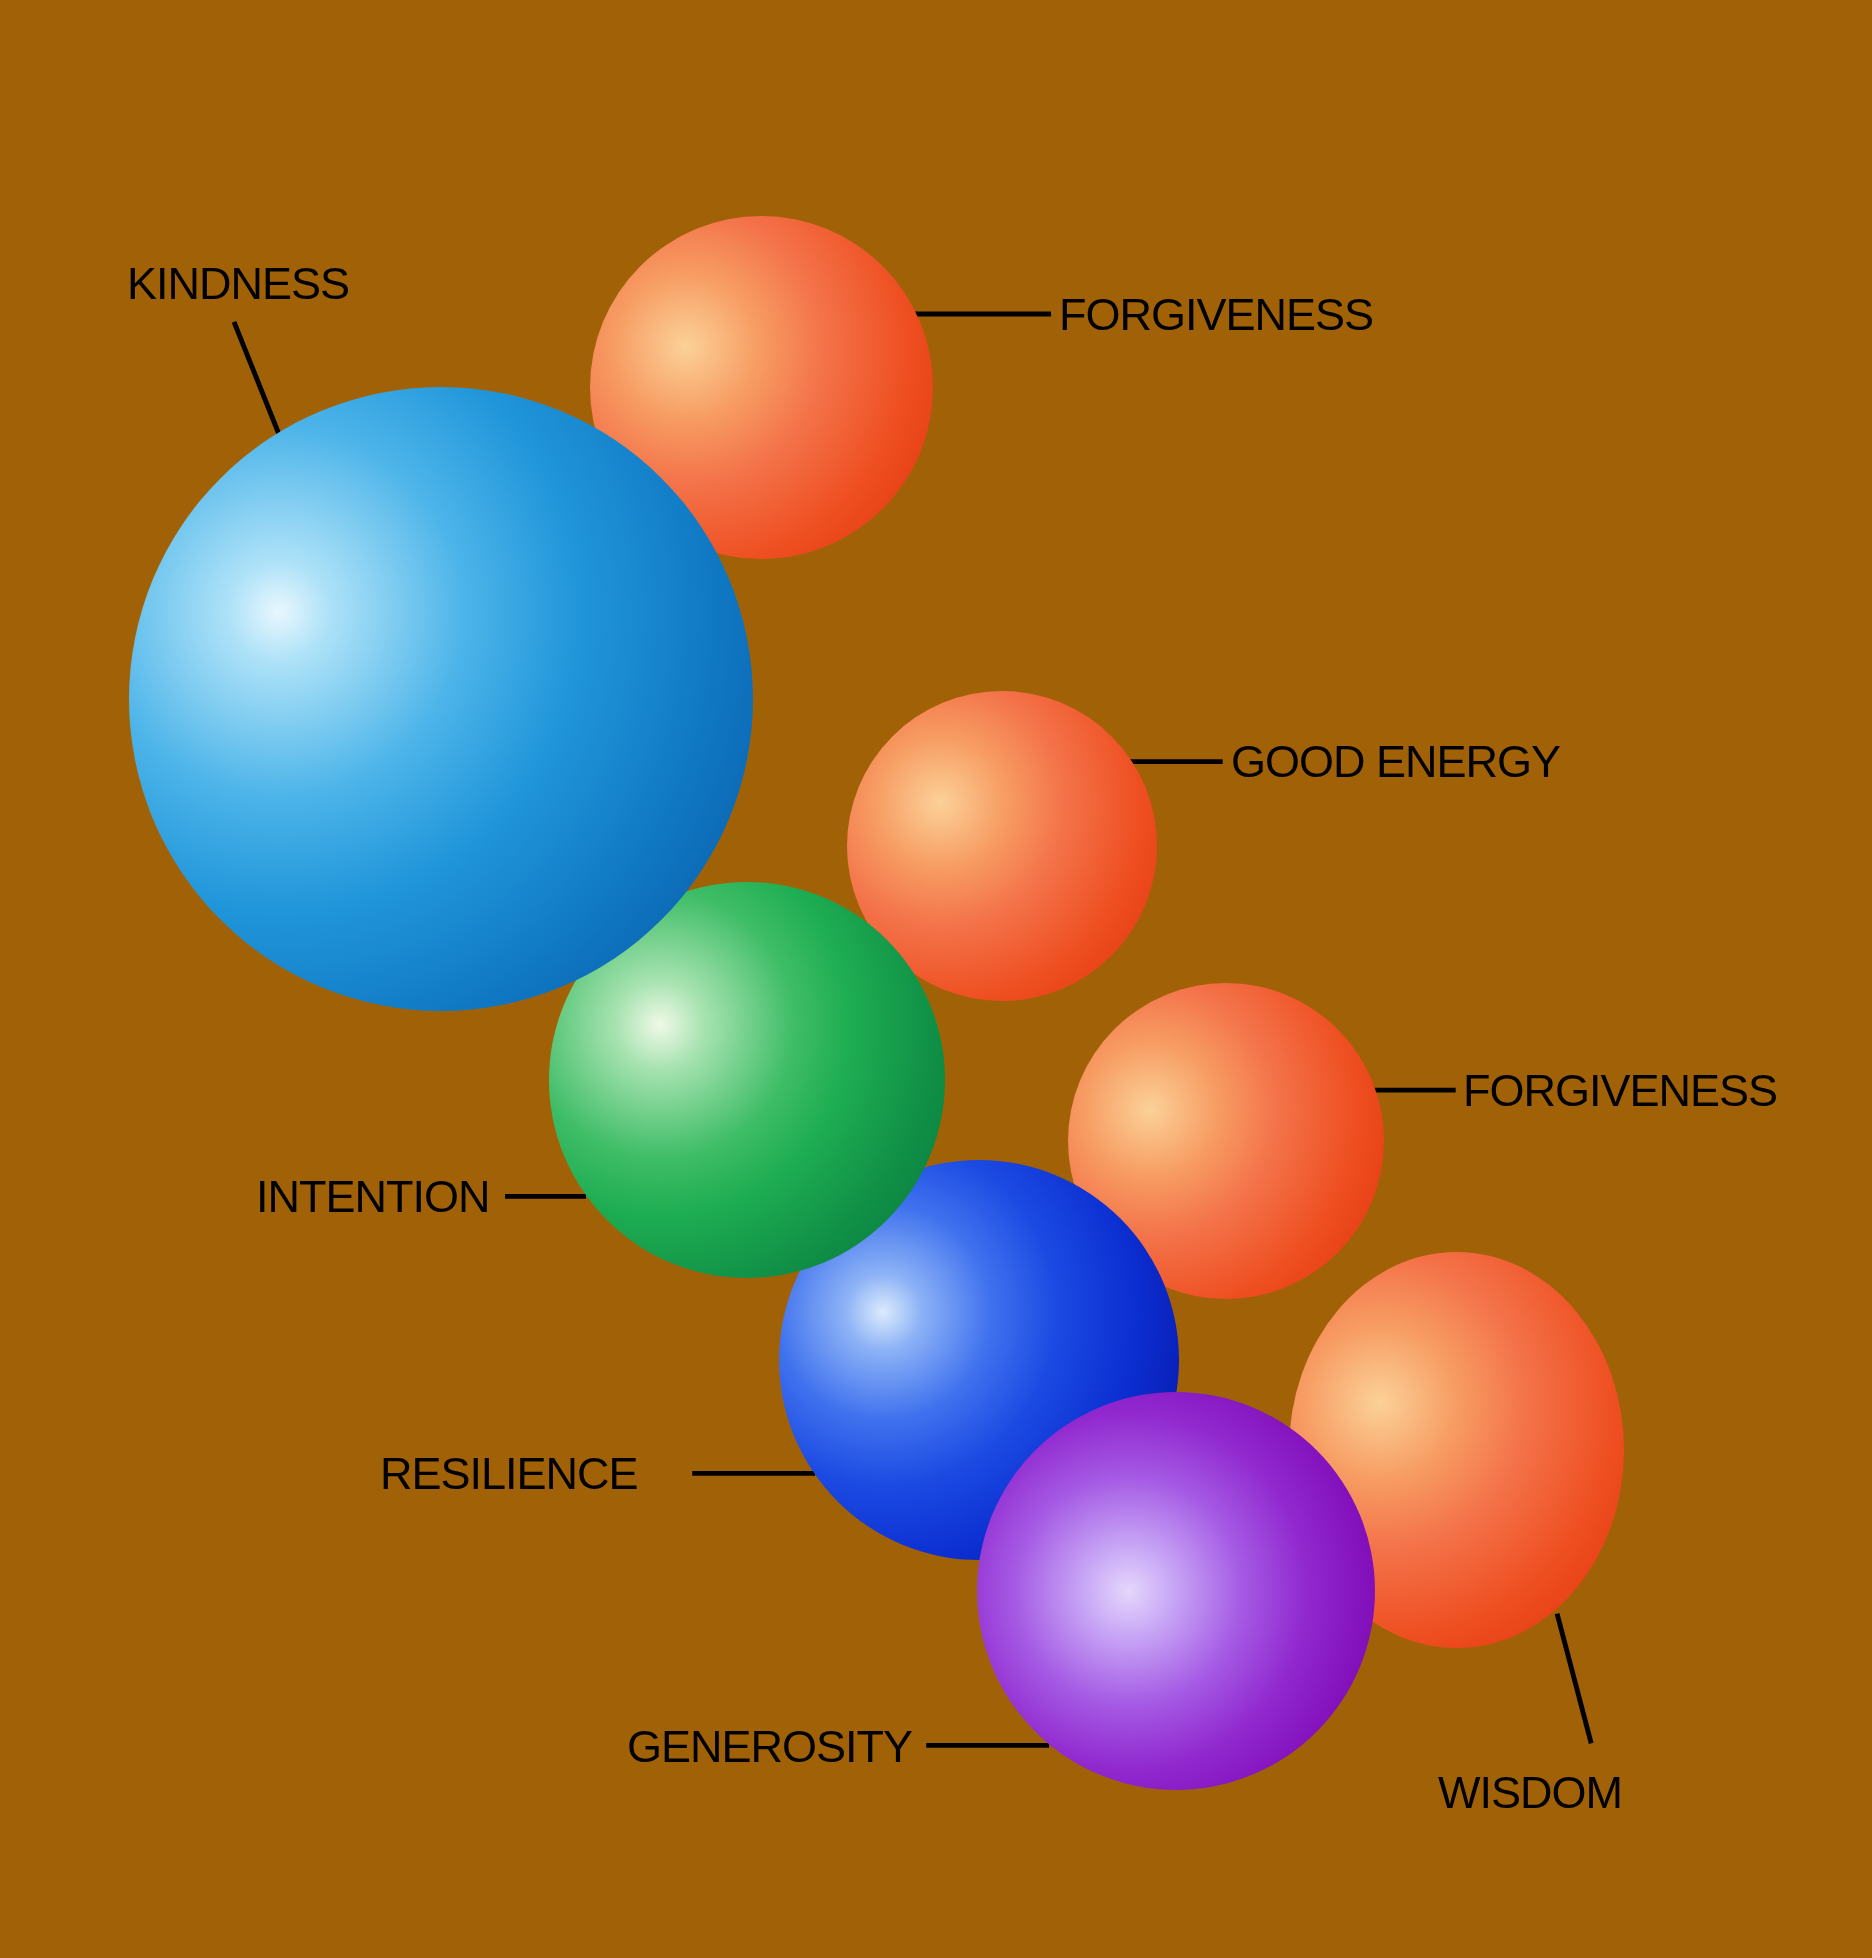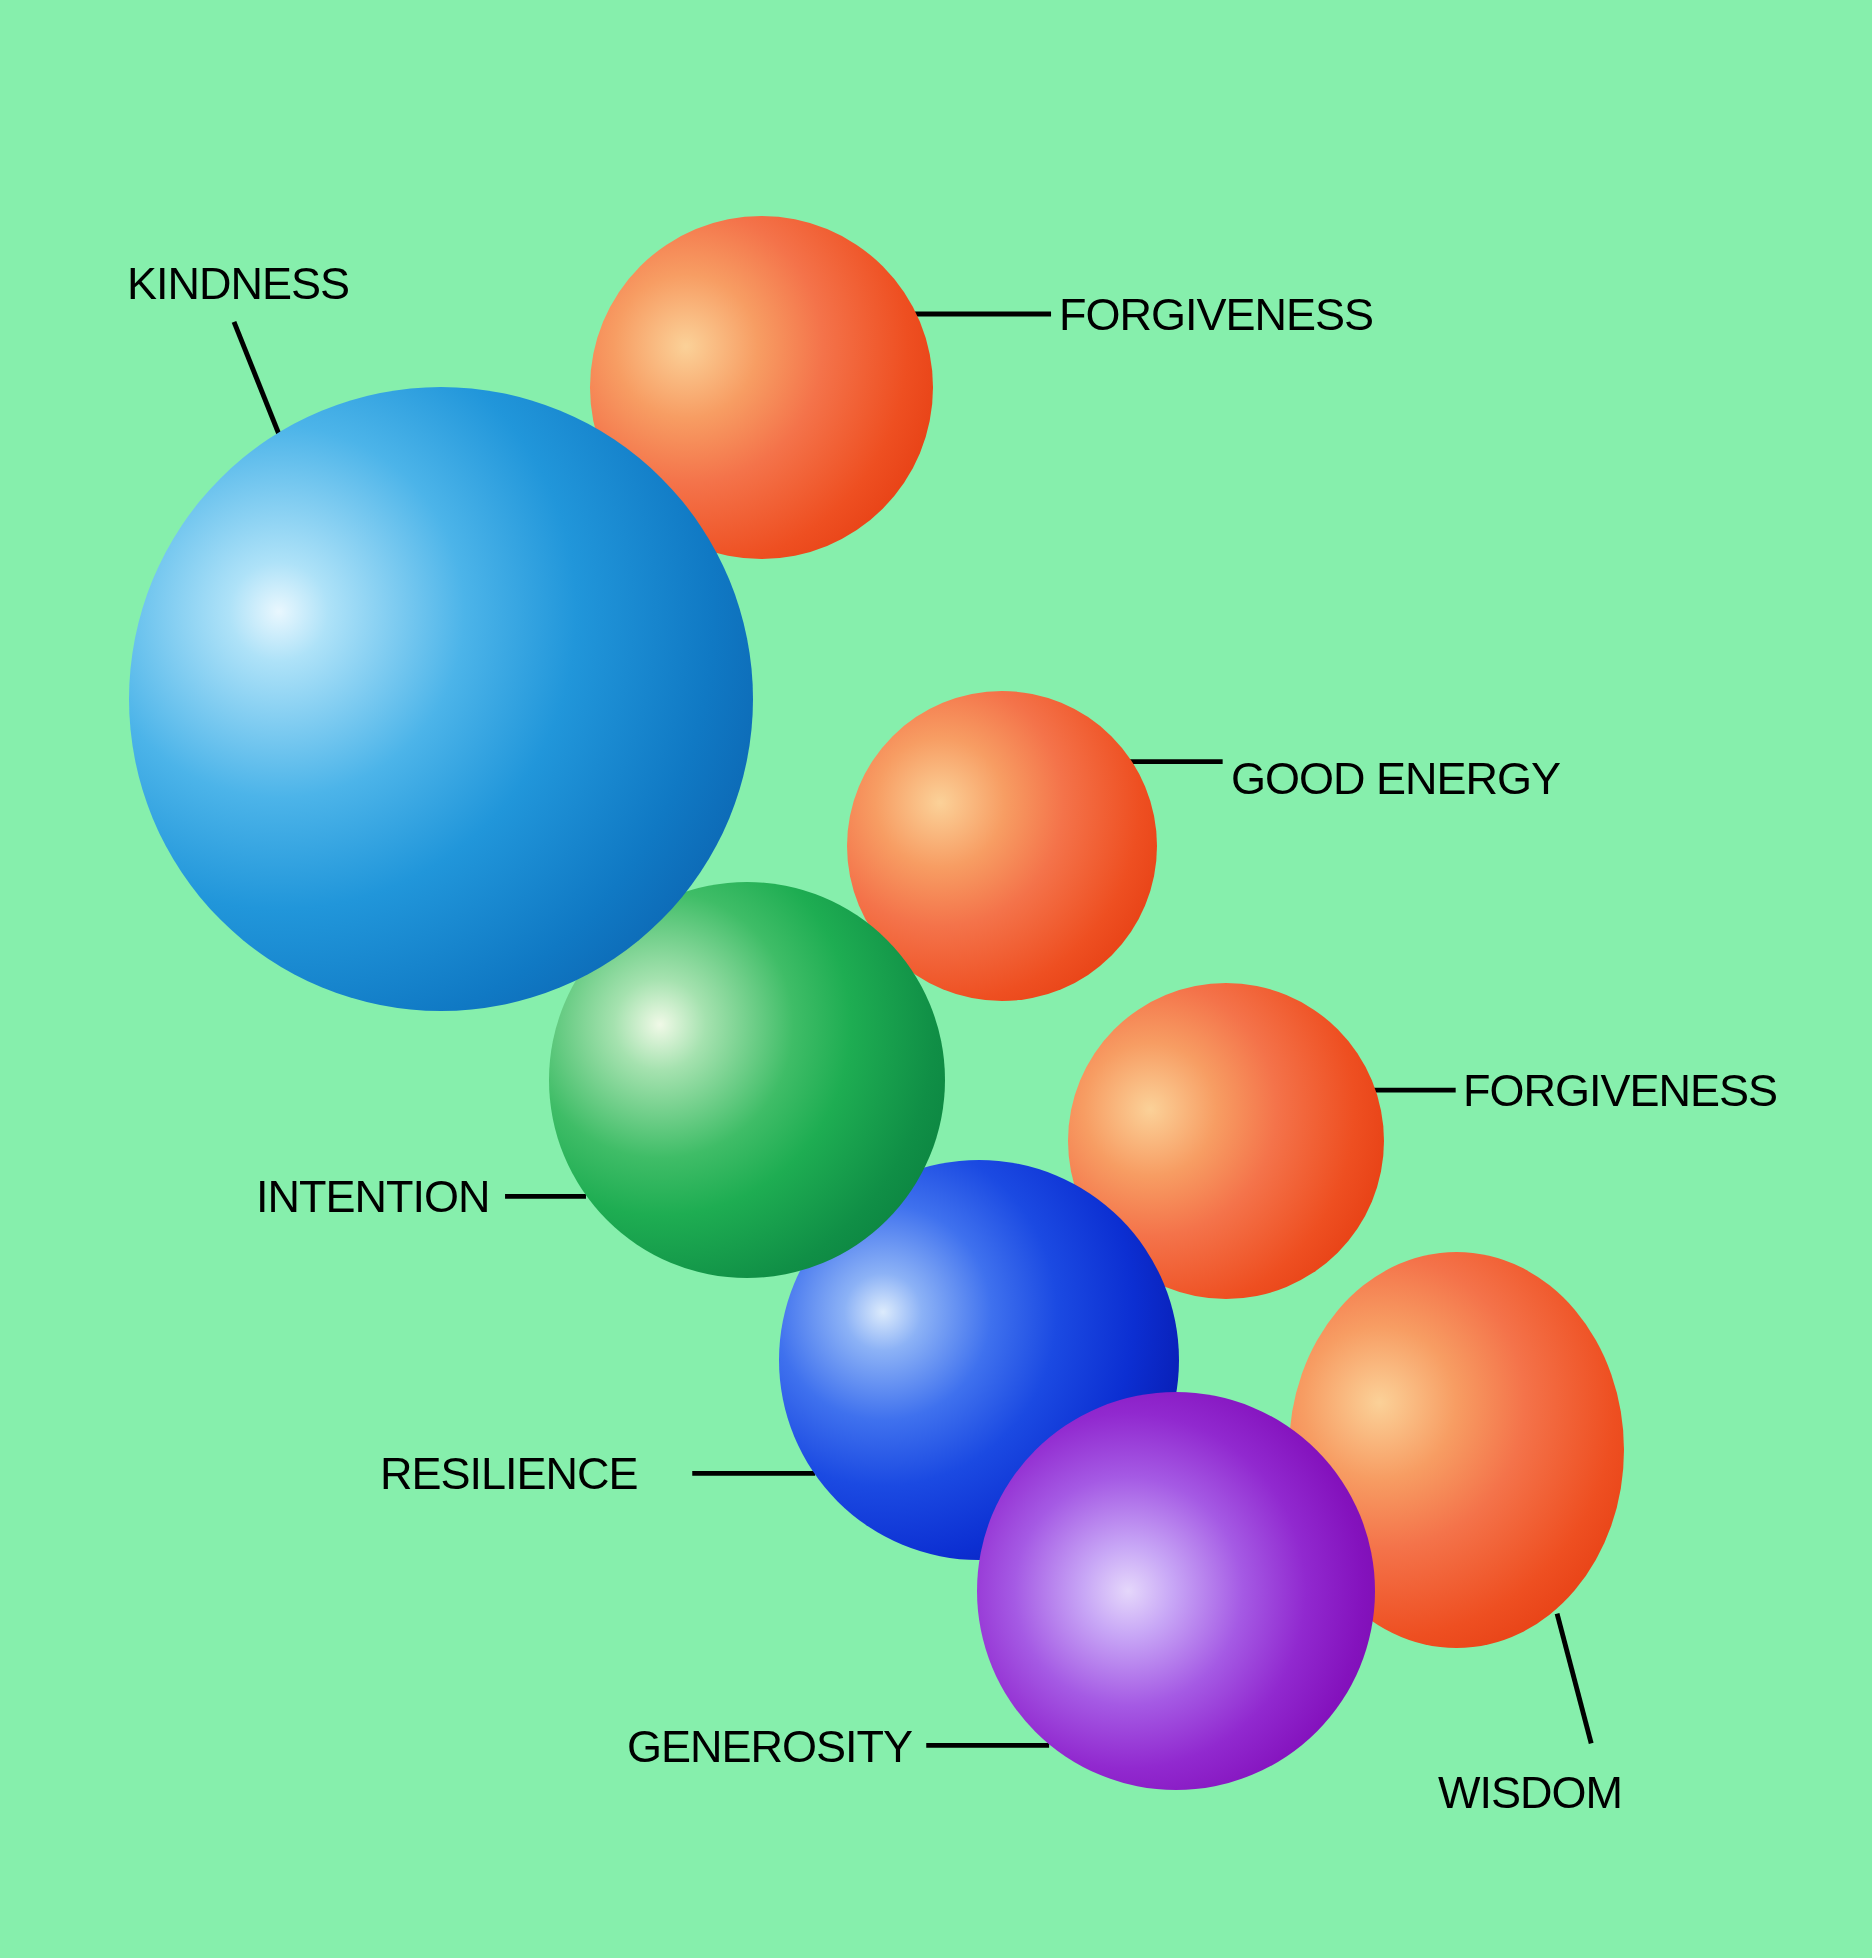--- a/index.html
+++ b/index.html
@@ -1,20 +1,20 @@
 <!DOCTYPE html>
 <html><head>
 <meta charset="utf-8">
 <style>
   html,body{margin:0;padding:0;background:#ffffff;}
   #canvas{
     position:relative;
     width:1872px;
     height:1958px;
-    background:#86efac;
+    background:#a16207;
     overflow:hidden;
     font-family:"Liberation Sans", sans-serif;
   }
   #connectors{
     position:absolute;left:0;top:0;width:1872px;height:1958px;
     pointer-events:none;
   }
   .sphere{
     position:absolute;
     border-radius:50%;
@@ -96,21 +96,21 @@
   <div class="sphere sphere-good-energy"></div>
   <div class="sphere sphere-forgiveness"></div>
   <div class="sphere sphere-wisdom"></div>
   <div class="sphere sphere-compassion"></div>
   <div class="sphere sphere-intention"></div>
   <div class="sphere sphere-kindness"></div>
   <div class="sphere sphere-generosity"></div>
 
   <div class="bubble-label" style="left:127px;top:261px;">KINDNESS</div>
   <div class="bubble-label" style="left:1059px;top:292px;">FORGIVENESS</div>
-  <div class="bubble-label" style="left:1231px;top:739px;margin-top:17px;">GOOD ENERGY</div>
+  <div class="bubble-label" style="left:1231px;top:739px;">GOOD ENERGY</div>
   <div class="bubble-label" style="left:1463px;top:1068px;">FORGIVENESS</div>
   <div class="bubble-label" style="left:256px;top:1174px;text-align:right;">INTENTION</div>
   <div class="bubble-label" style="left:380px;top:1451px;">RESILIENCE</div>
   <div class="bubble-label" style="left:627px;top:1724px;">GENEROSITY</div>
   <div class="bubble-label" style="left:1438px;top:1770px;">WISDOM</div>
 
 </div>
 
 
 </body></html>

